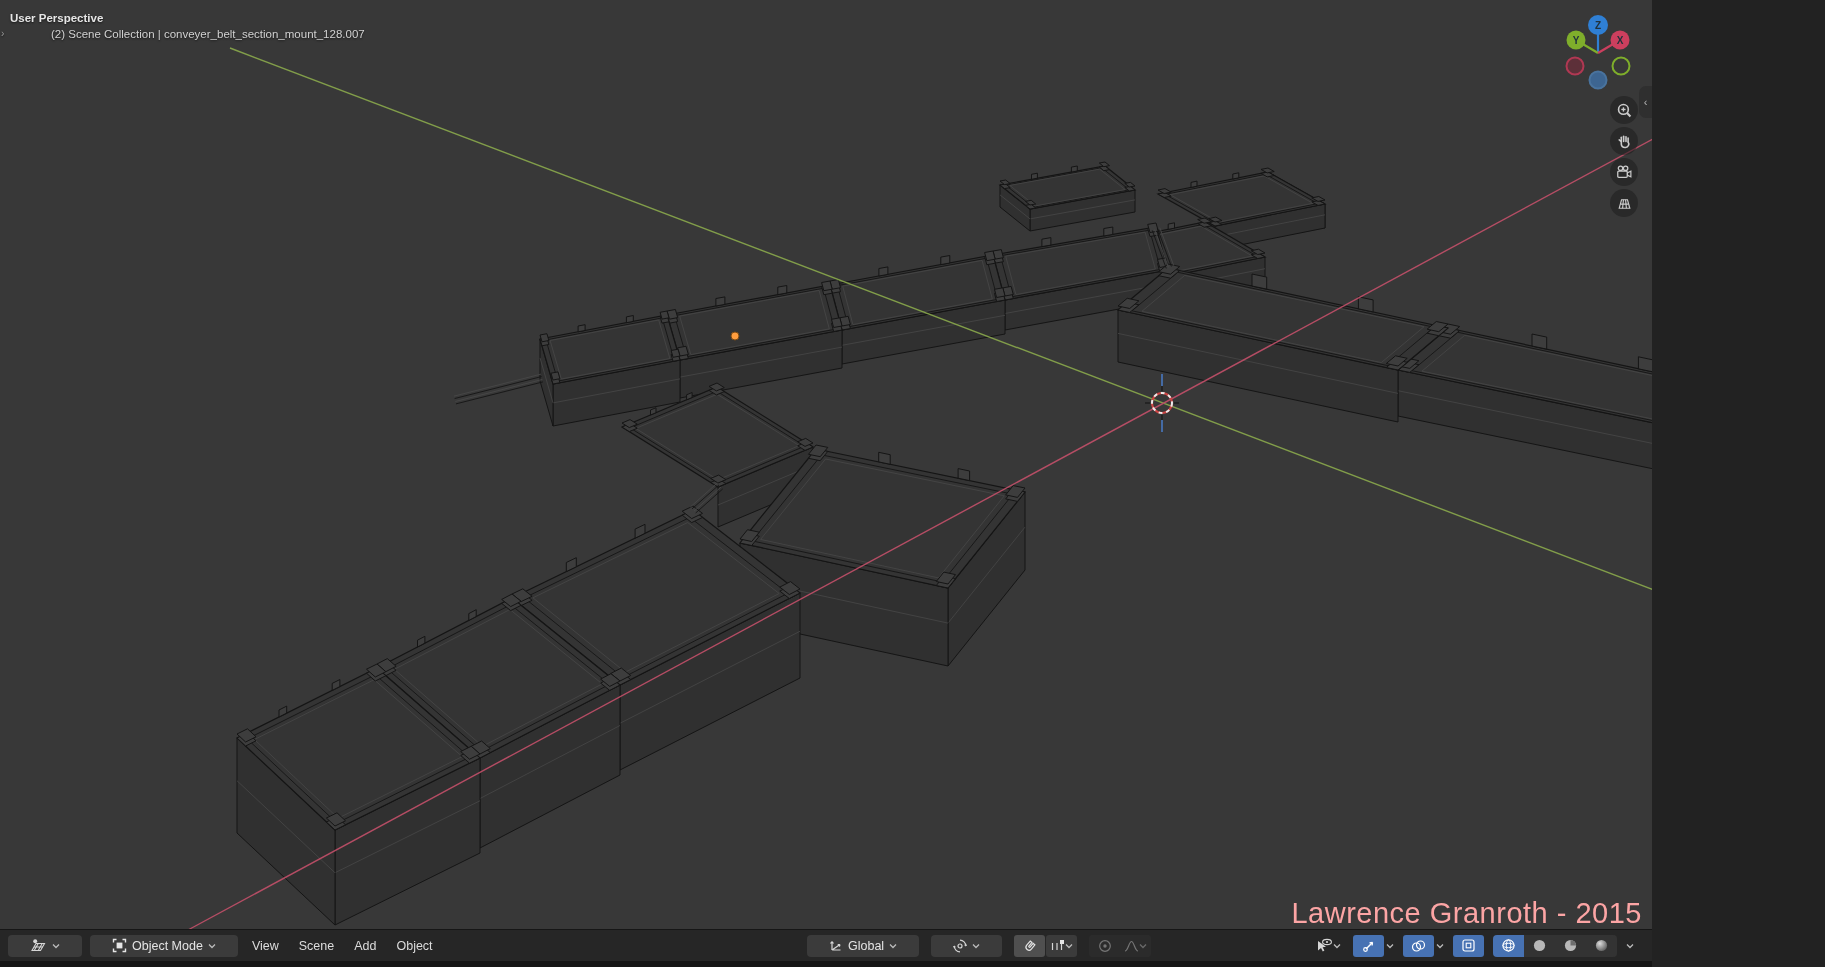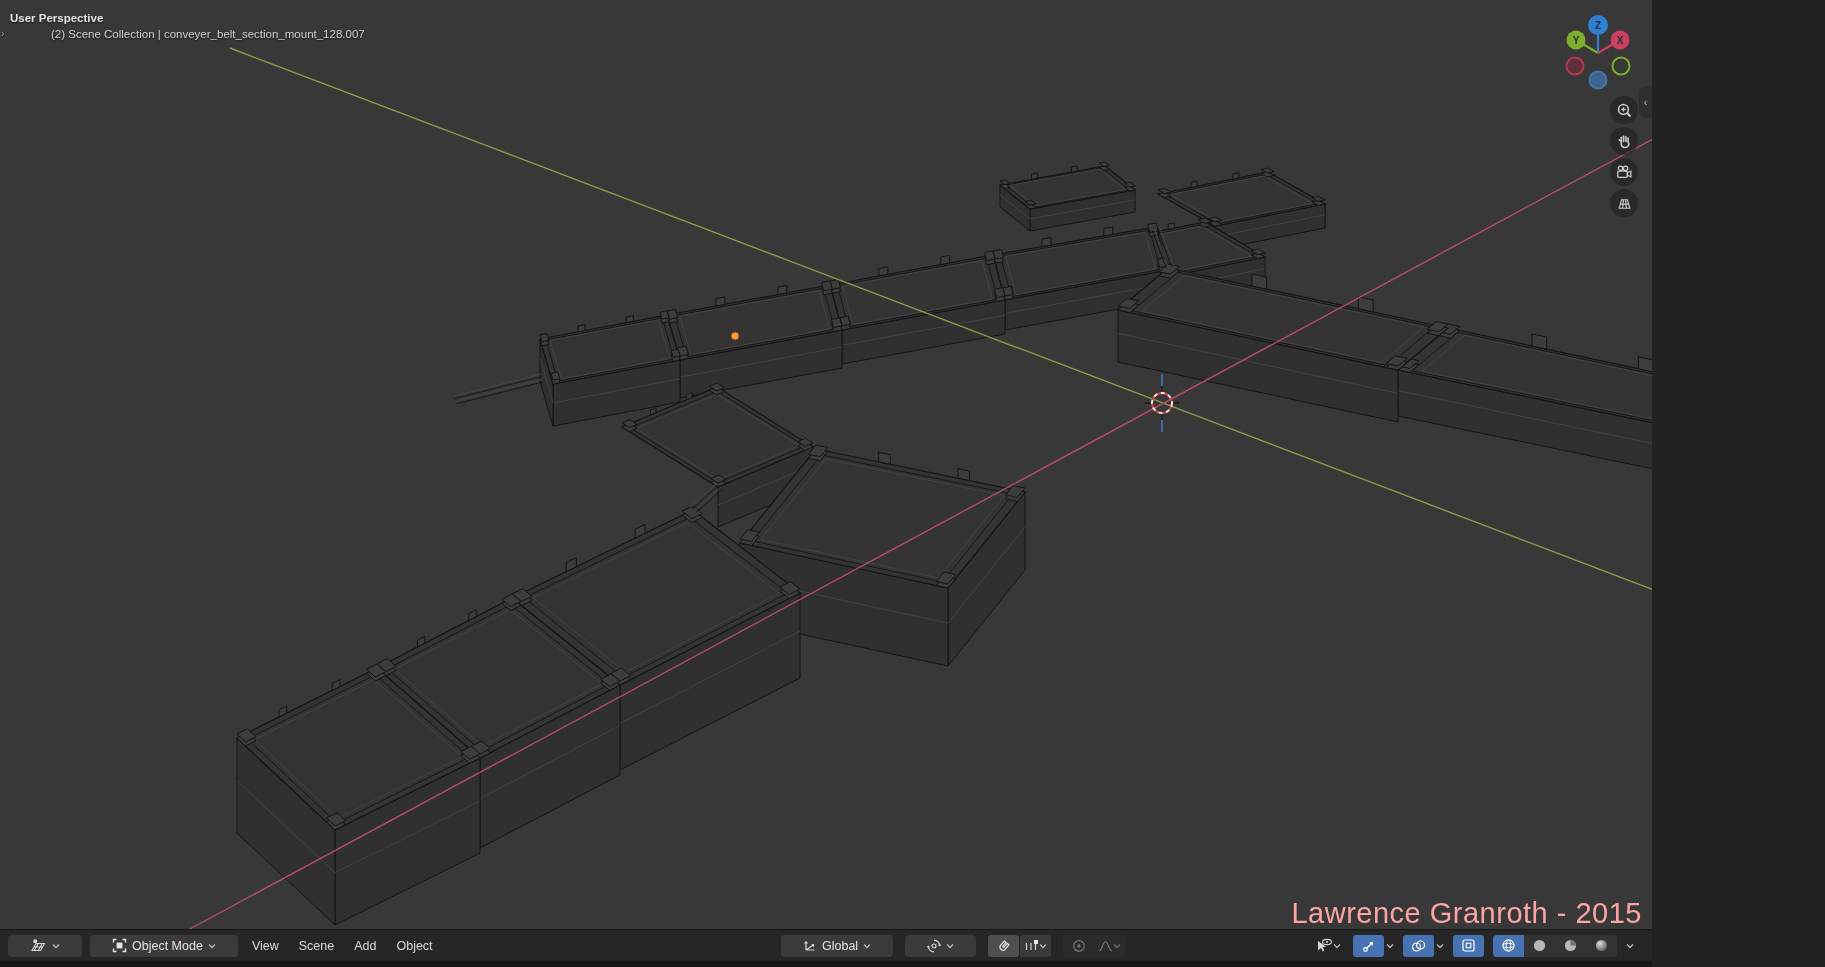--- a/index.html
+++ b/index.html
@@ -23,21 +23,21 @@
   .navbtn{width:28px;height:28px;border-radius:50%;background:rgba(30,30,30,.55);
        display:flex;align-items:center;justify-content:center;}
   .sidebar-tab{position:absolute;right:0;top:86px;width:13px;height:32px;background:#2f2f2f;
        border-radius:7px 0 0 7px;display:flex;align-items:center;justify-content:center;
        color:#b5b5b5;font-size:11px;}
   
   .vheader{position:absolute;left:0;right:0;bottom:6px;height:31px;background:#262626;
        border-top:1px solid #161616;display:flex;align-items:center;font-size:12.5px;color:#dcdcdc;}
   .statusbar{position:absolute;left:0;right:0;bottom:0;height:6px;background:#151515;}
   .hgroup-left{display:flex;align-items:center;gap:8px;margin-left:8px;}
-  .hgroup-center{position:absolute;left:781px;display:flex;align-items:center;gap:12px;}
+  .hgroup-center{position:absolute;left:807px;display:flex;align-items:center;gap:12px;}
   .hgroup-right{position:absolute;right:18px;display:flex;align-items:center;gap:9px;}
   .hbtn{display:flex;align-items:center;gap:5px;background:#3b3b3b;border-radius:4px;
        padding:0 22px;height:22px;color:#e4e4e4;}
   .hmenu{padding:0 6px;color:#dcdcdc;}
   .tbtn{min-width:25px;height:22px;border-radius:3px;display:flex;align-items:center;
        justify-content:center;background:#3b3b3b;padding:0 3px;}
   .tbtn.bare{background:transparent;}
   .tbtn.active{background:#4772b3;}
   .tgroup{display:flex;align-items:center;background:#2e2e2e;border-radius:4px;overflow:hidden;}
   .tgroup .tbtn{border-radius:0;background:#333333;}

